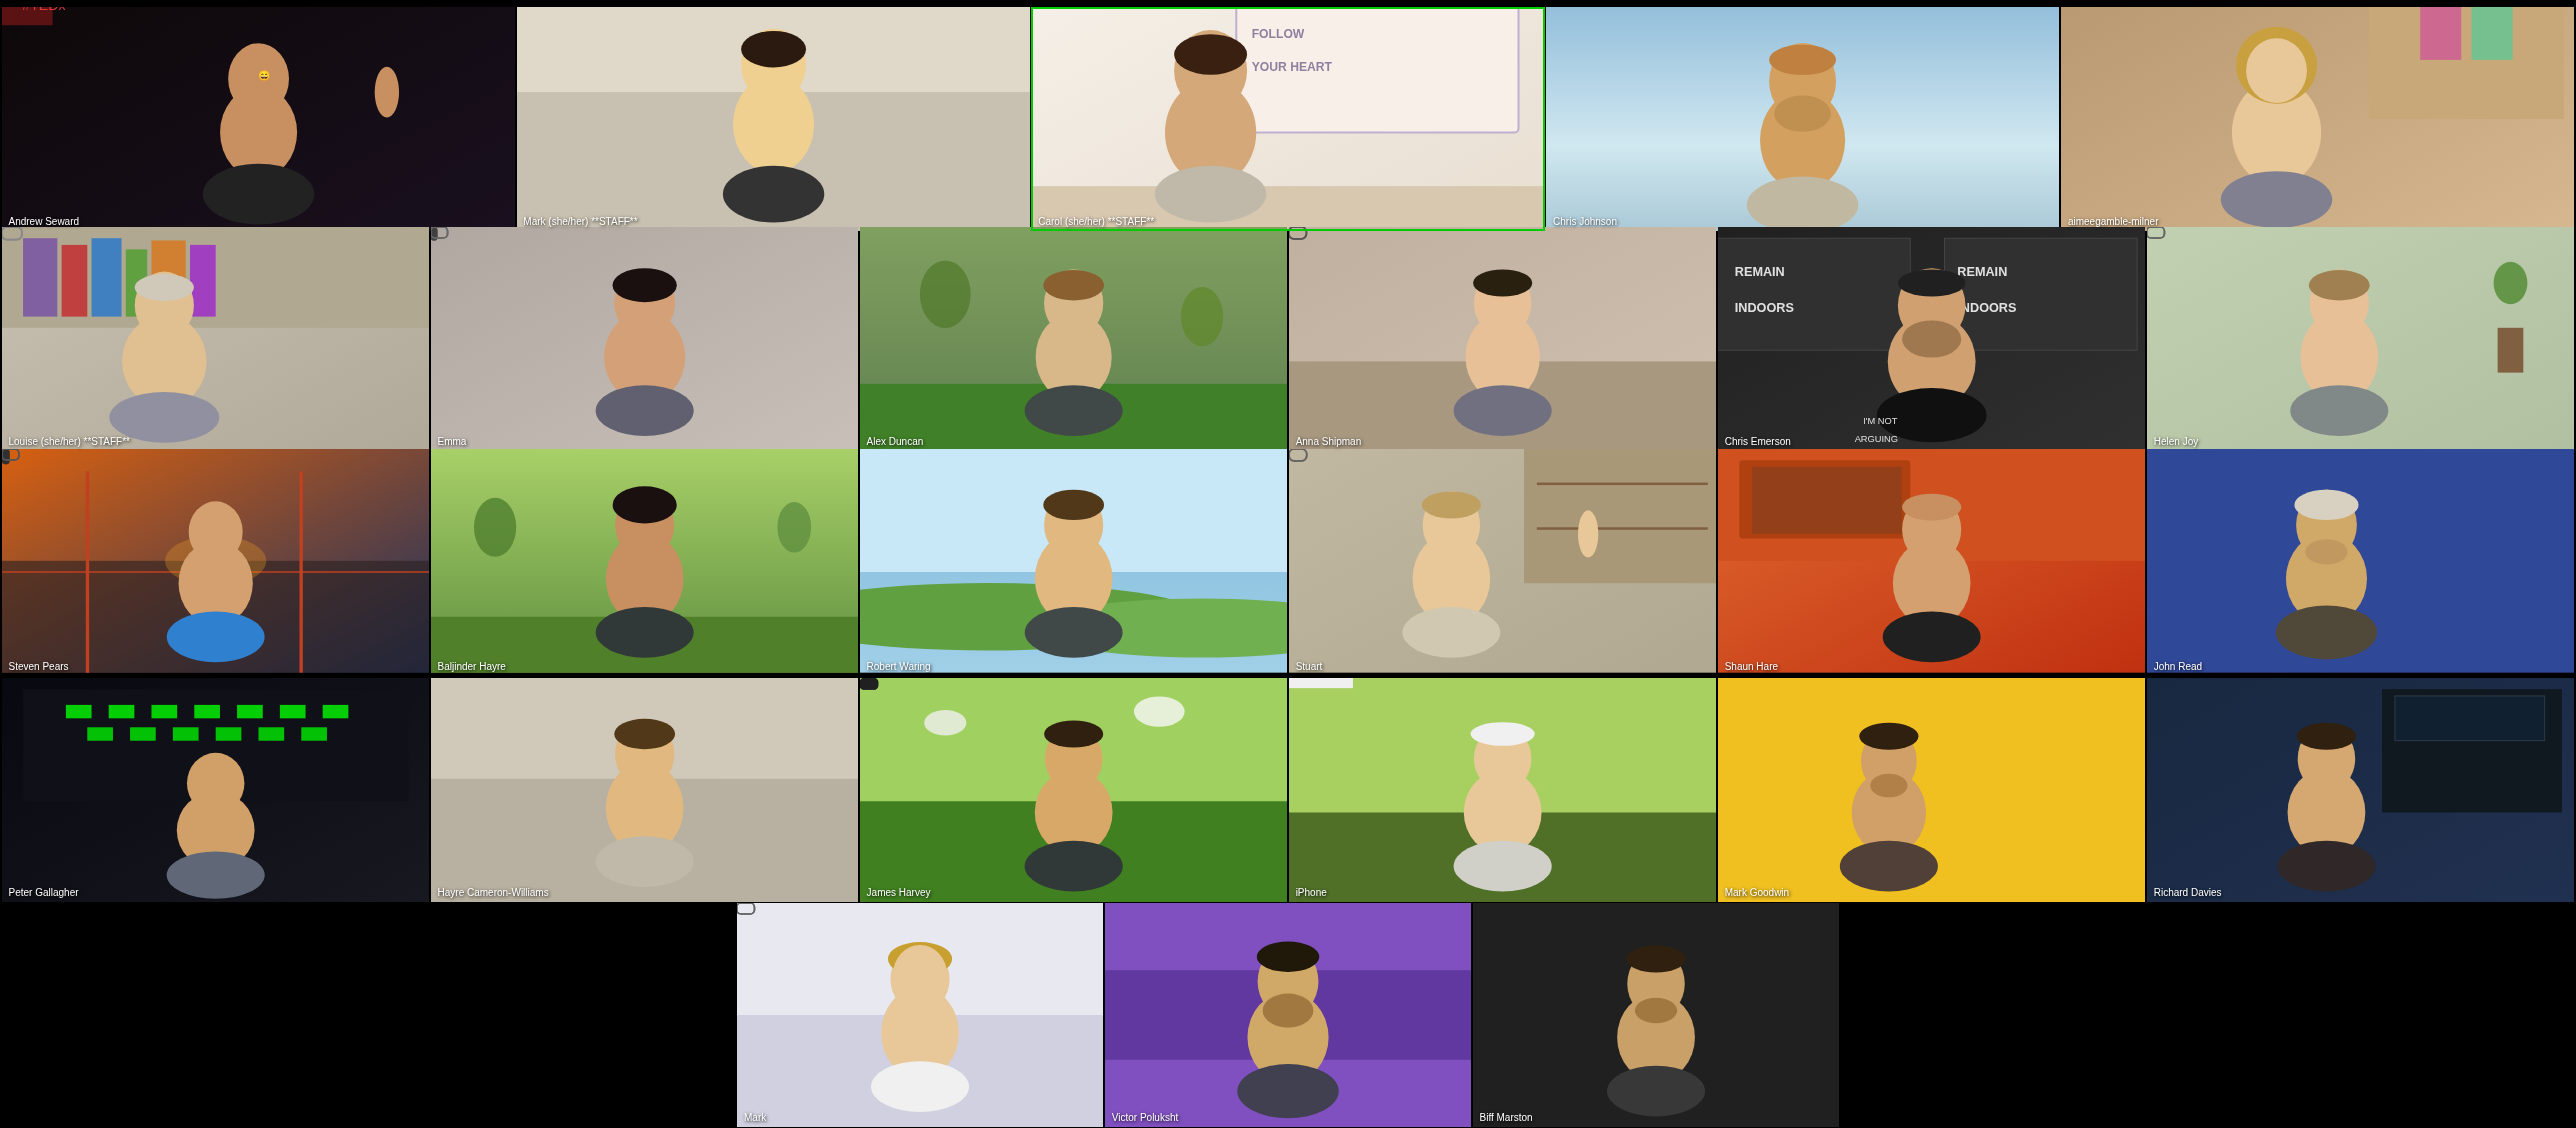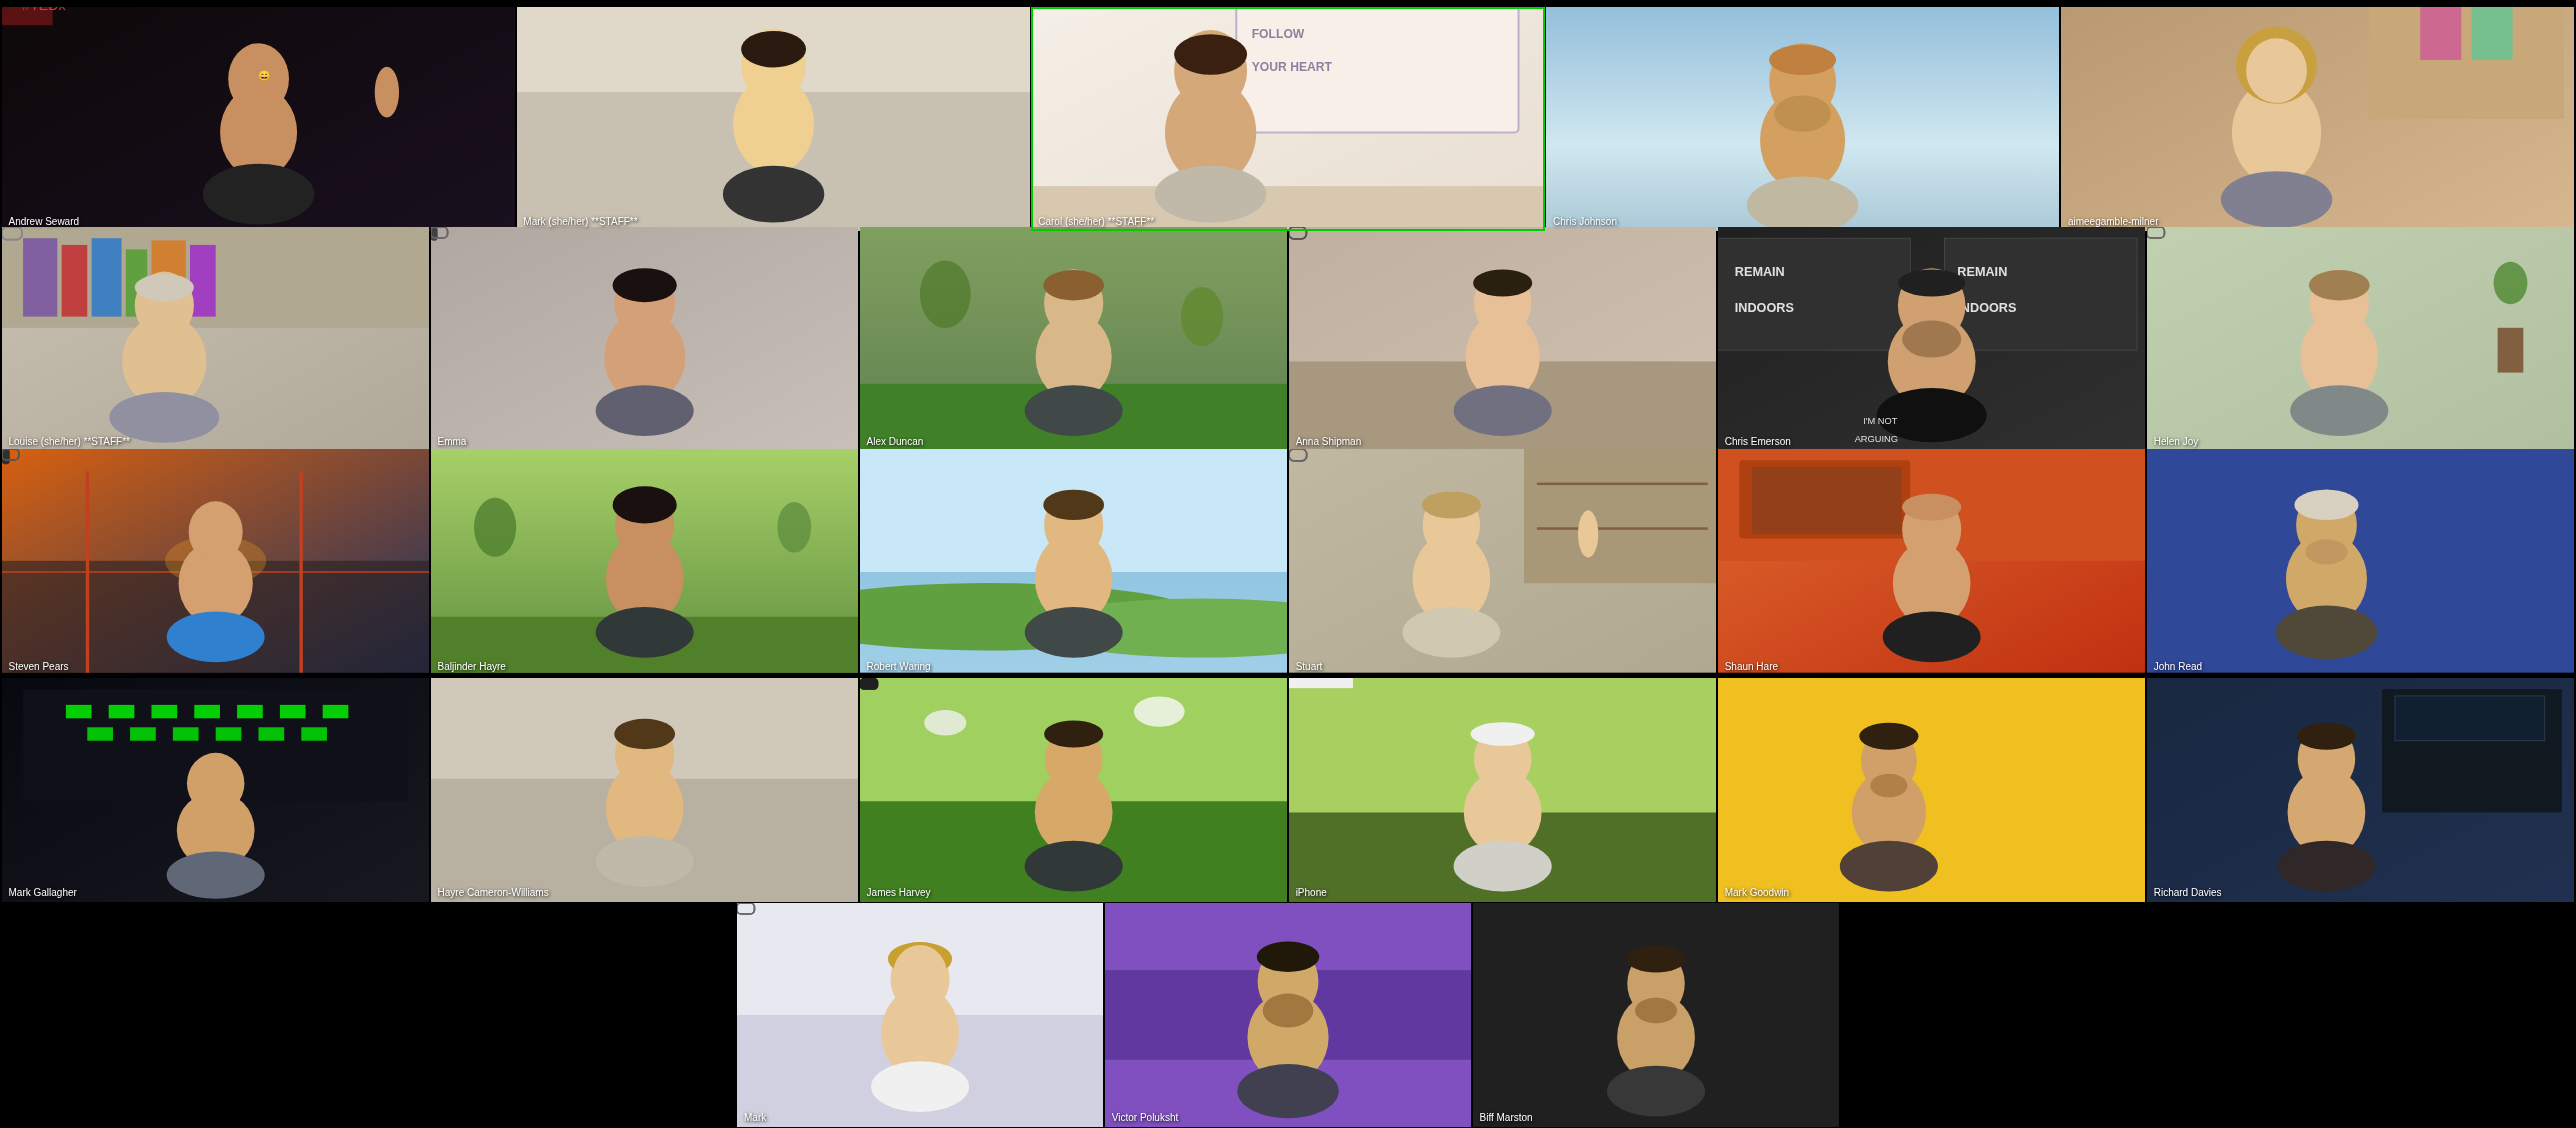--- a/index.html
+++ b/index.html
@@ -606,21 +606,21 @@
           <rect x="40%" y="22%" width="6%" height="6%" fill="#00ee00" opacity="0.8"></rect>
           <rect x="50%" y="22%" width="6%" height="6%" fill="#00ee00" opacity="0.8"></rect>
           <rect x="60%" y="22%" width="6%" height="6%" fill="#00ee00" opacity="0.8"></rect>
           <rect x="70%" y="22%" width="6%" height="6%" fill="#00ee00" opacity="0.8"></rect>
 
           <ellipse cx="50%" cy="68%" rx="46" ry="46" fill="#d0a068"></ellipse>
           <ellipse cx="50%" cy="47%" rx="34" ry="36" fill="#d0a068"></ellipse>
 
           <ellipse cx="50%" cy="88%" rx="58" ry="28" fill="#606878"></ellipse>
         </svg>
-        <div class="name-label">Mark Gallagher</div>
+        <div class="name-label">Peter Gallagher</div>
       </div>
     </div>
 
     <div class="cell">
       <div class="cell-inner">
         <svg width="100%" height="100%" xmlns="http://www.w3.org/2000/svg" preserveAspectRatio="xMidYMid slice" viewBox="0 0 506.328 265">
           <defs>
               <linearGradient id="g-jamesc" x1="0" y1="0" x2="1" y2="1">
                 <stop offset="0%" stop-color="#c8c0b0"></stop>
                 <stop offset="100%" stop-color="#d8d0c0"></stop>

